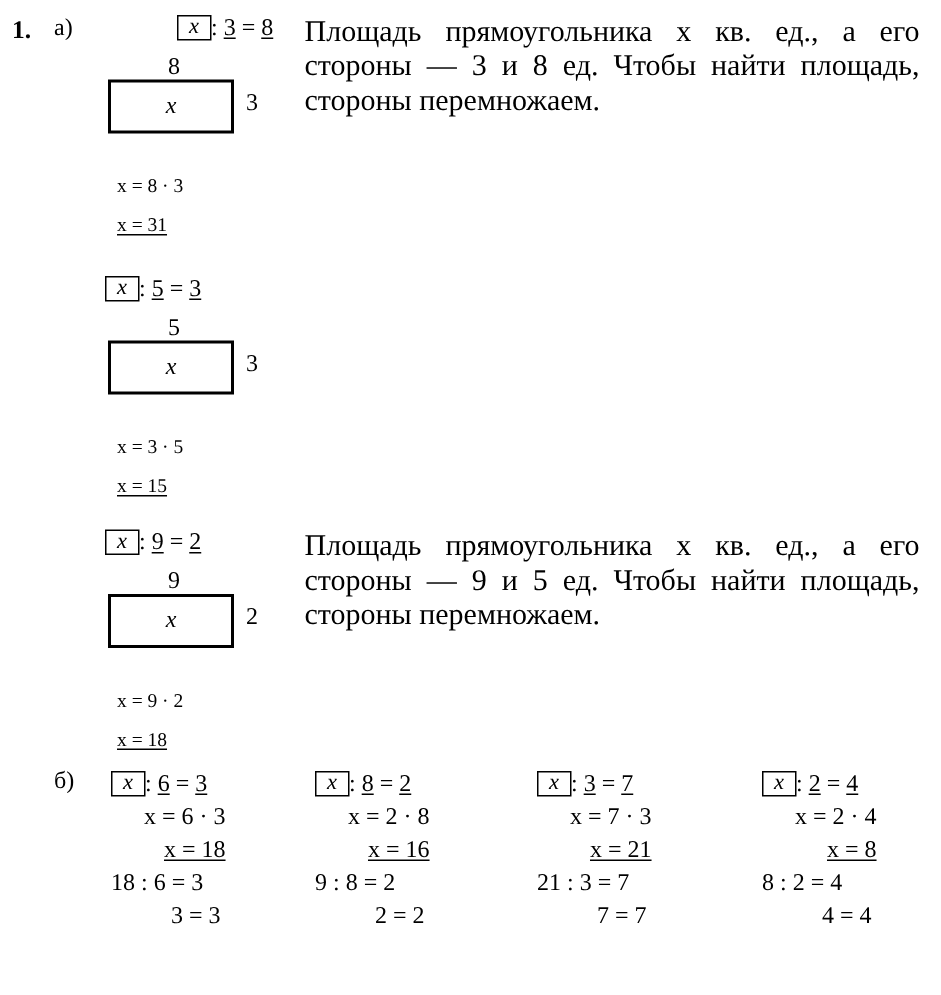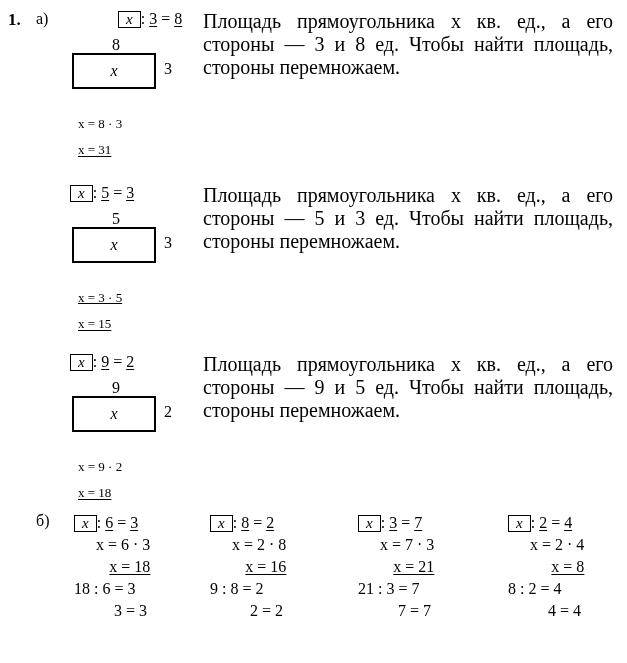--- a/index.html
+++ b/index.html
@@ -148,24 +148,23 @@
   </div>
 
   <div class="figure" style="left:72px; top:210px;">
     <div class="figwrap">
       <div class="fig-top">5</div>
       <div class="fig-rect">x</div>
       <div class="fig-side">3</div>
     </div>
   </div>
 
-  <div class="calcline" style="left:78px; top:290px;text-decoration:underline;">x = 3 · 5</div>
+  <div class="calcline" style="left:78px; top:290px;">x = 3 · 5</div>
   <div class="calcline uline" style="left:78px; top:316px;">x = 15</div>
 
-  <div class="para" style="left:203px; top:184px;">Площадь прямоугольника x кв. ед., а его стороны — 5 и 3 ед. Чтобы найти площадь, стороны перемножаем.</div>
 
   <div class="eqline" style="left:70px; top:353px;">
     <span class="xbox">x</span><span>:</span> <span class="uline">9</span> <span>=</span> <span class="uline">2</span>
   </div>
 
   <div class="figure" style="left:72px; top:379px;">
     <div class="figwrap">
       <div class="fig-top">9</div>
       <div class="fig-rect">x</div>
       <div class="fig-side">2</div>

